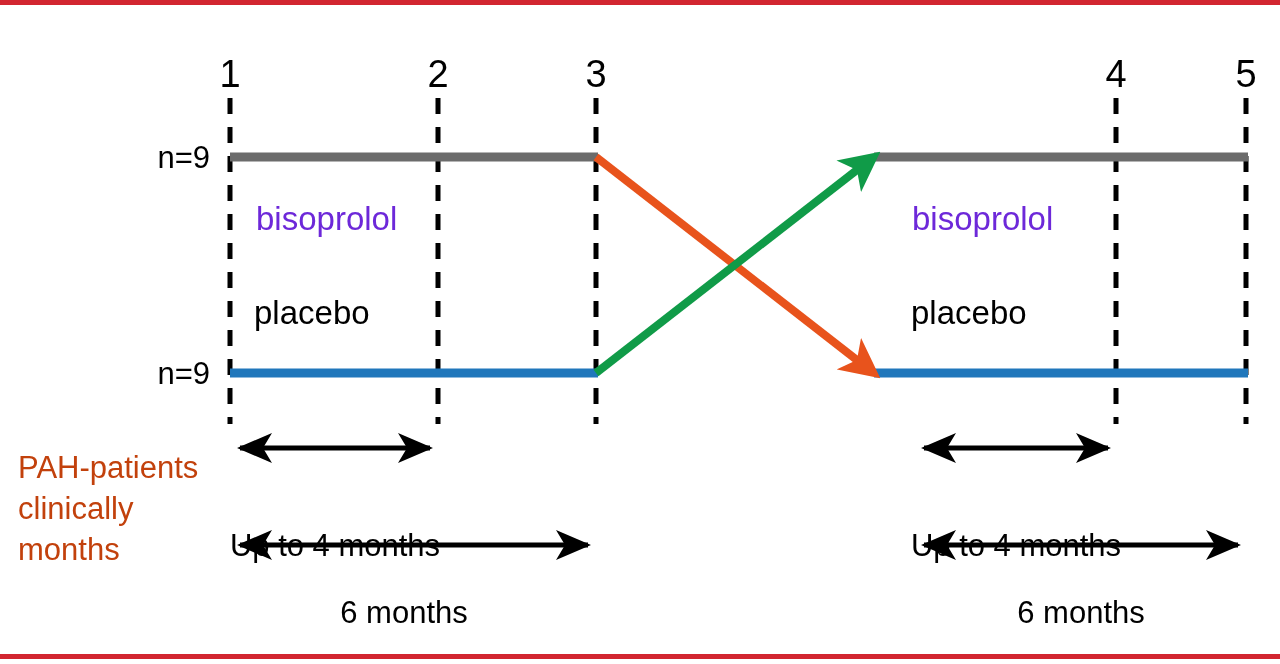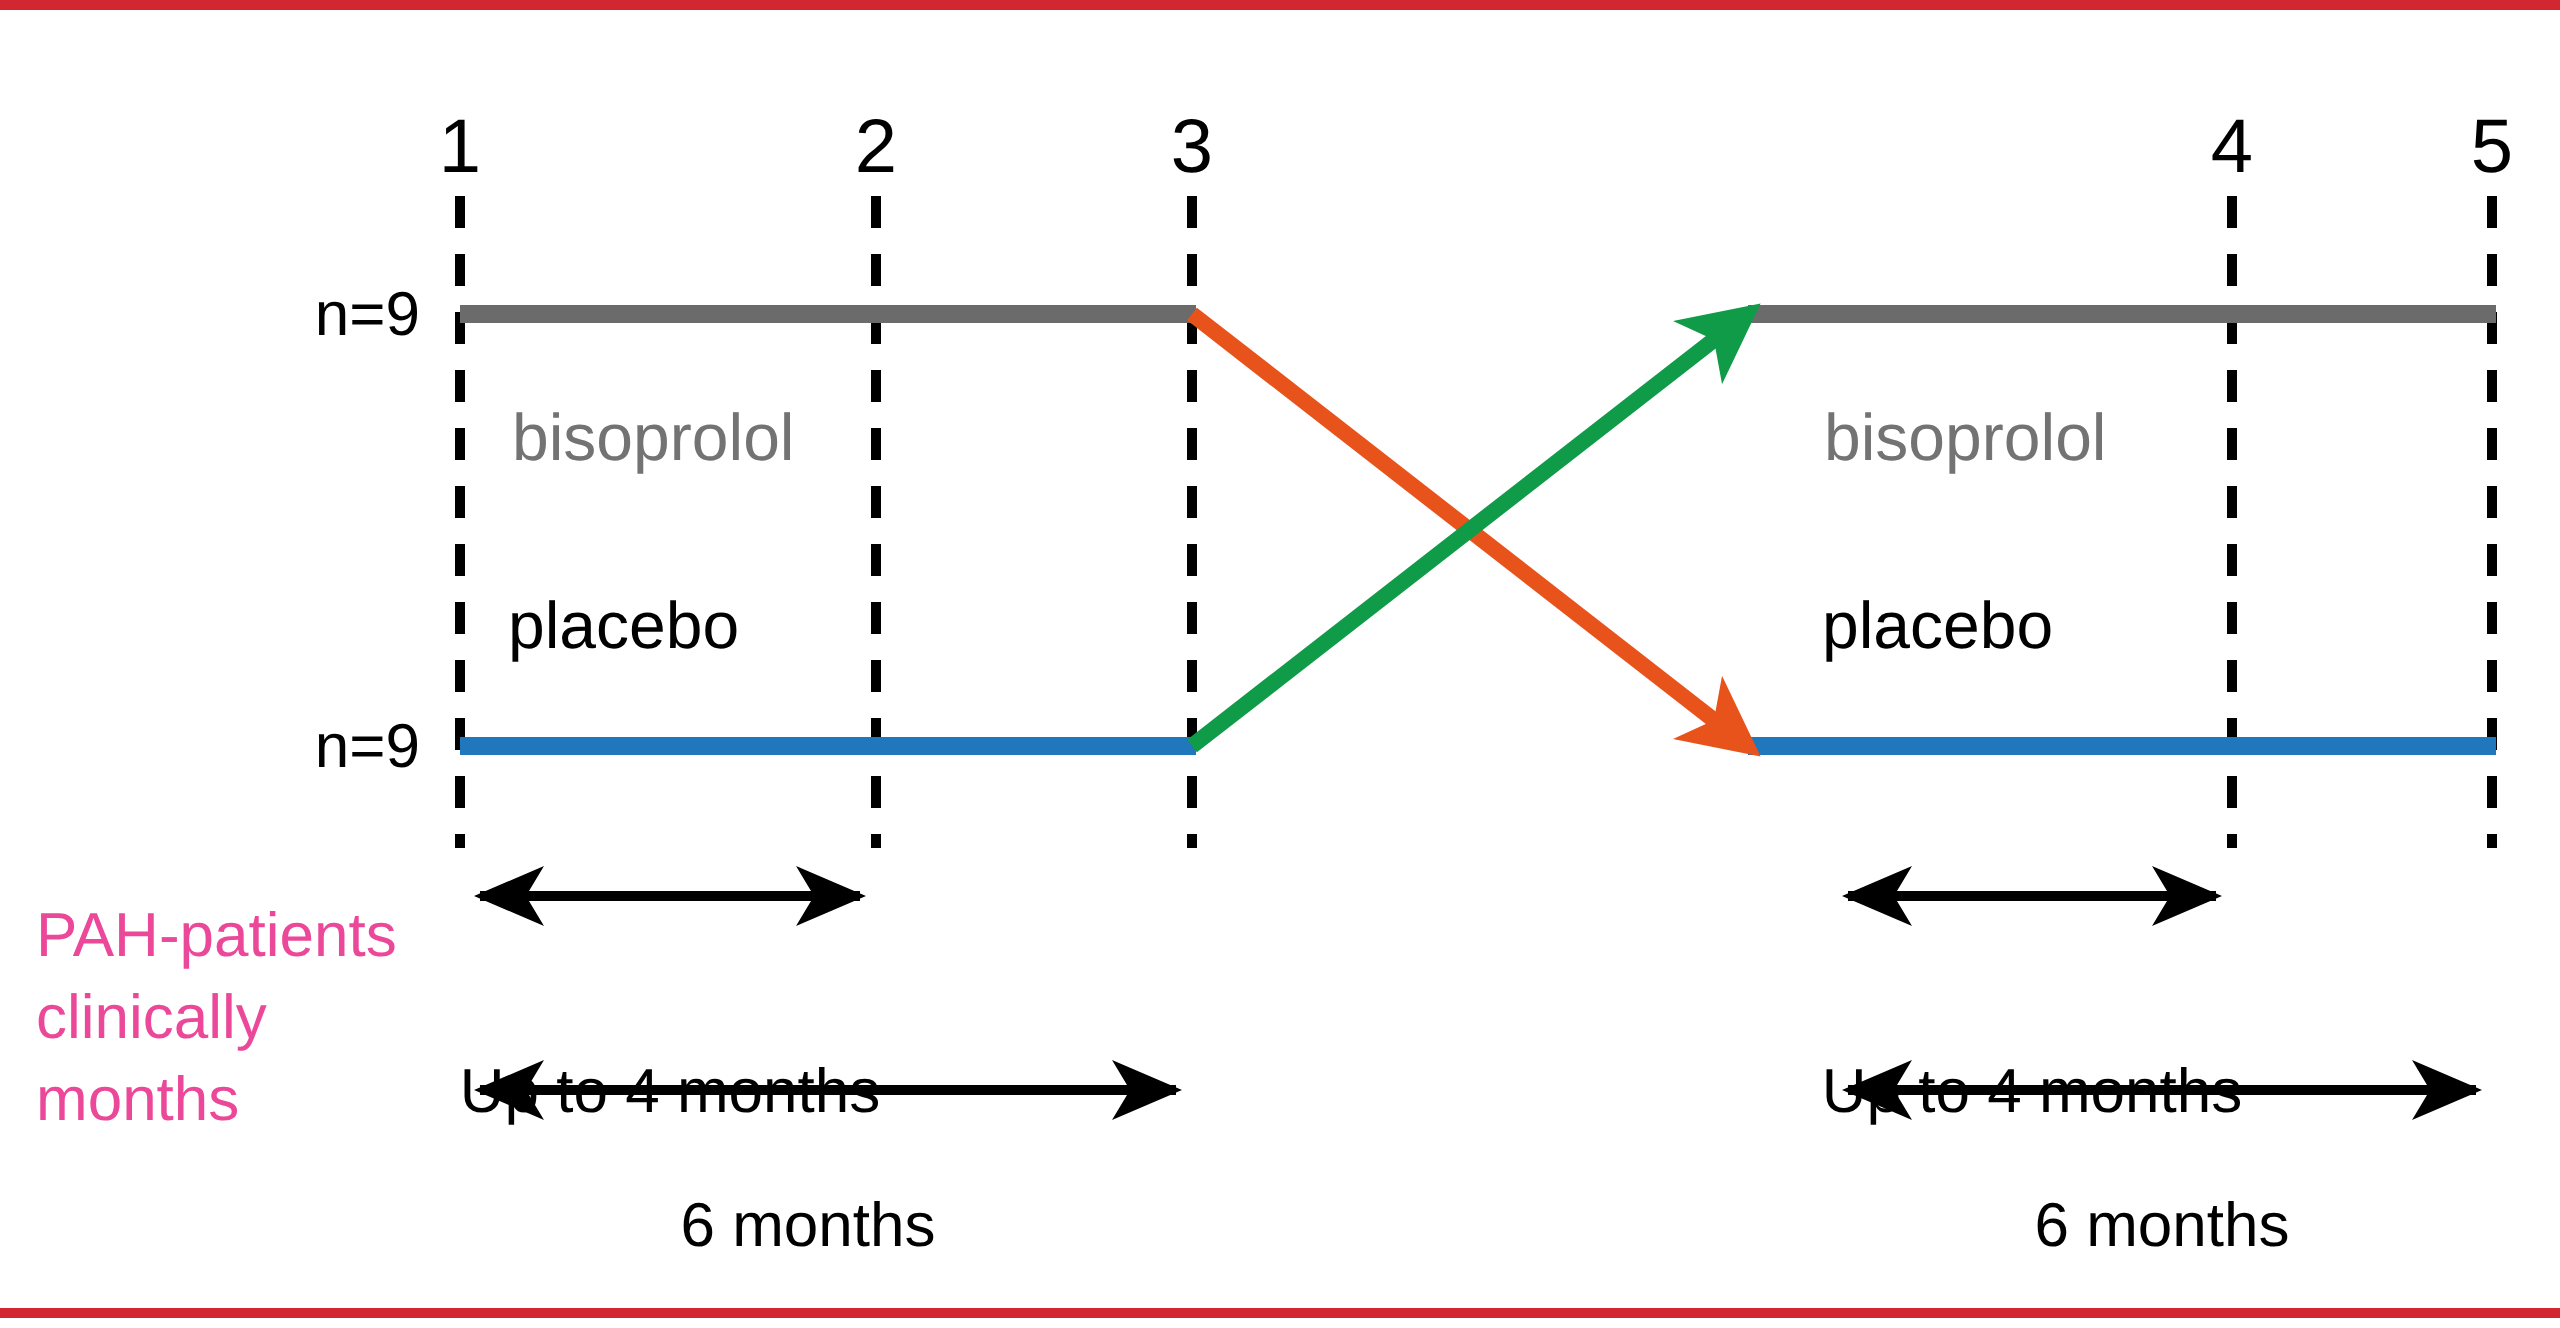--- a/index.html
+++ b/index.html
@@ -49,35 +49,35 @@
     transform: translateX(-50%);
   }
   .n-label {
     font-size: 31px;
     color: #000000;
     transform: translate(-100%, -50%);
   }
   .arm-label {
     font-size: 33px;
   }
-  .arm-bisoprolol { color: #737373; }
+  .arm-bisoprolol { color: #6d28d9; }
   .arm-placebo    { color: #000000; }
 
   .span-label {
     font-size: 31px;
     color: #000000;
     transform: translateX(-50%);
     margin-top: 33px;
   }
   #enroll-text {
     position: absolute;
     left: 18px;
     top: 448px;
     font-size: 31px;
-    color: #ec4899;
+    color: #c2410c;
     line-height: 1.32;
   }
 </style>
 </head>
 <body>
 
 <div id="figure-root">
 
   <div class="rule" id="rule-top" style="background: rgb(210, 38, 48);"></div>
   <div class="rule" id="rule-bot" style="background: rgb(210, 38, 48);"></div>

